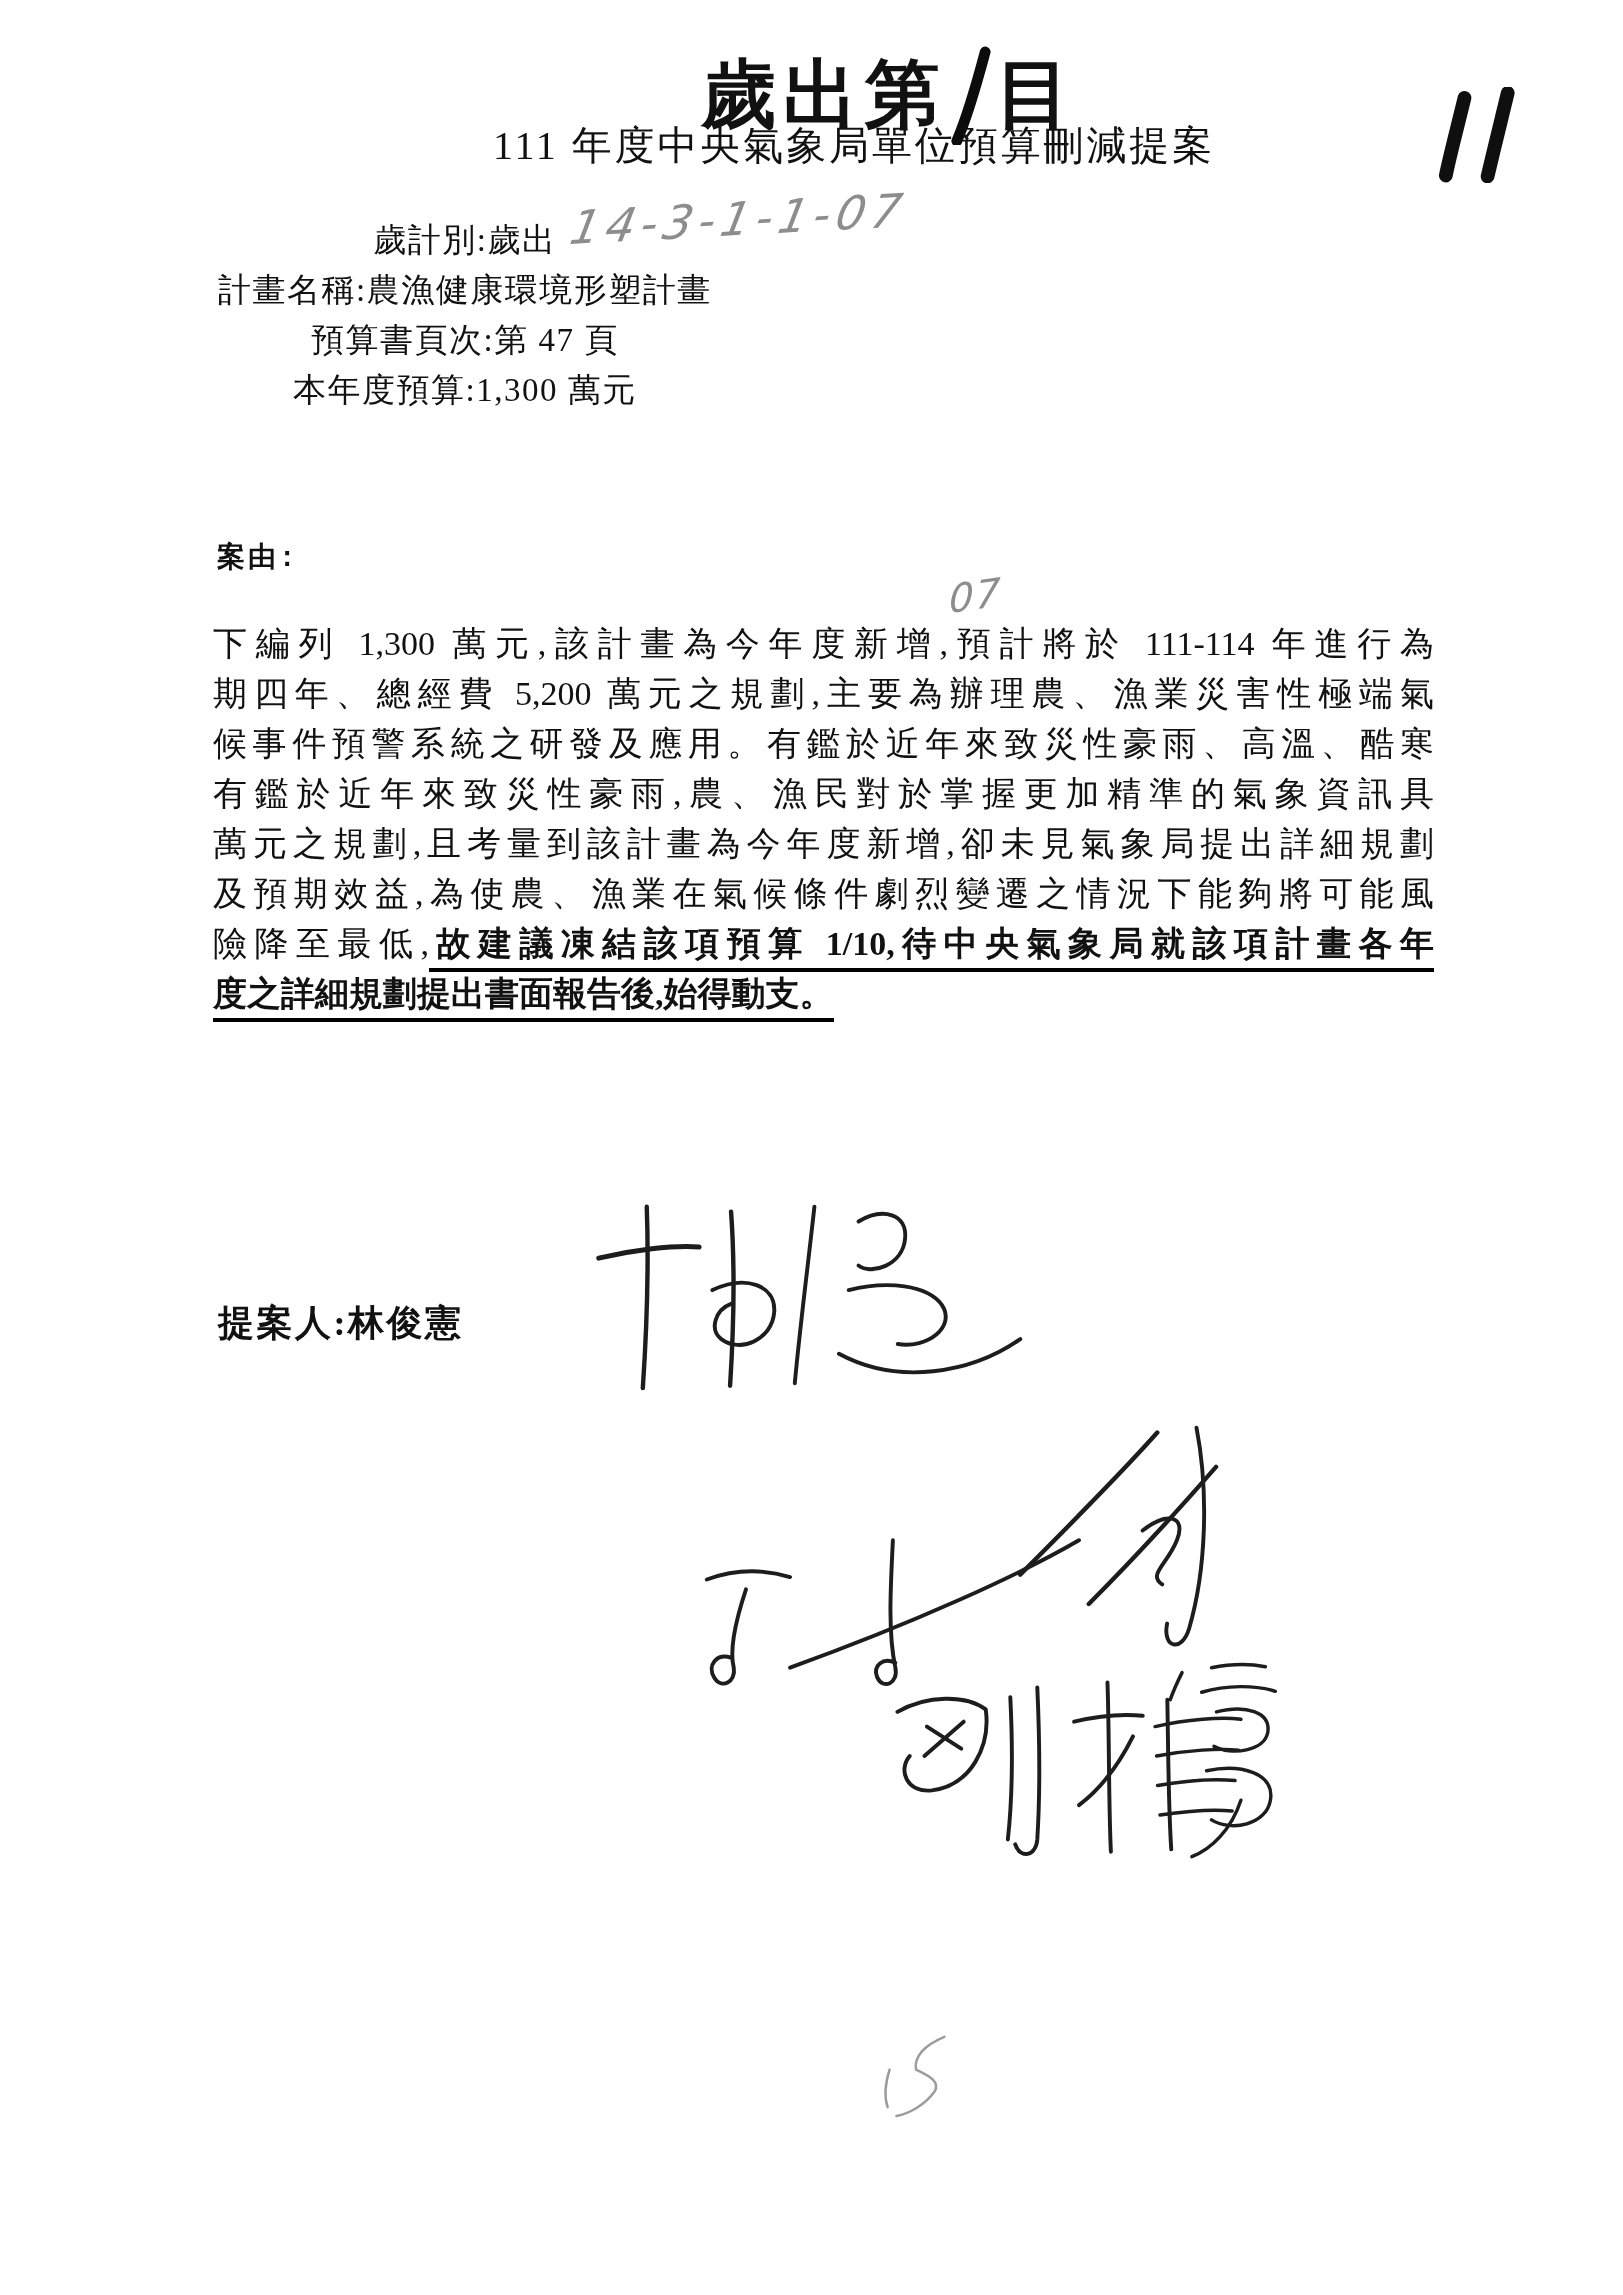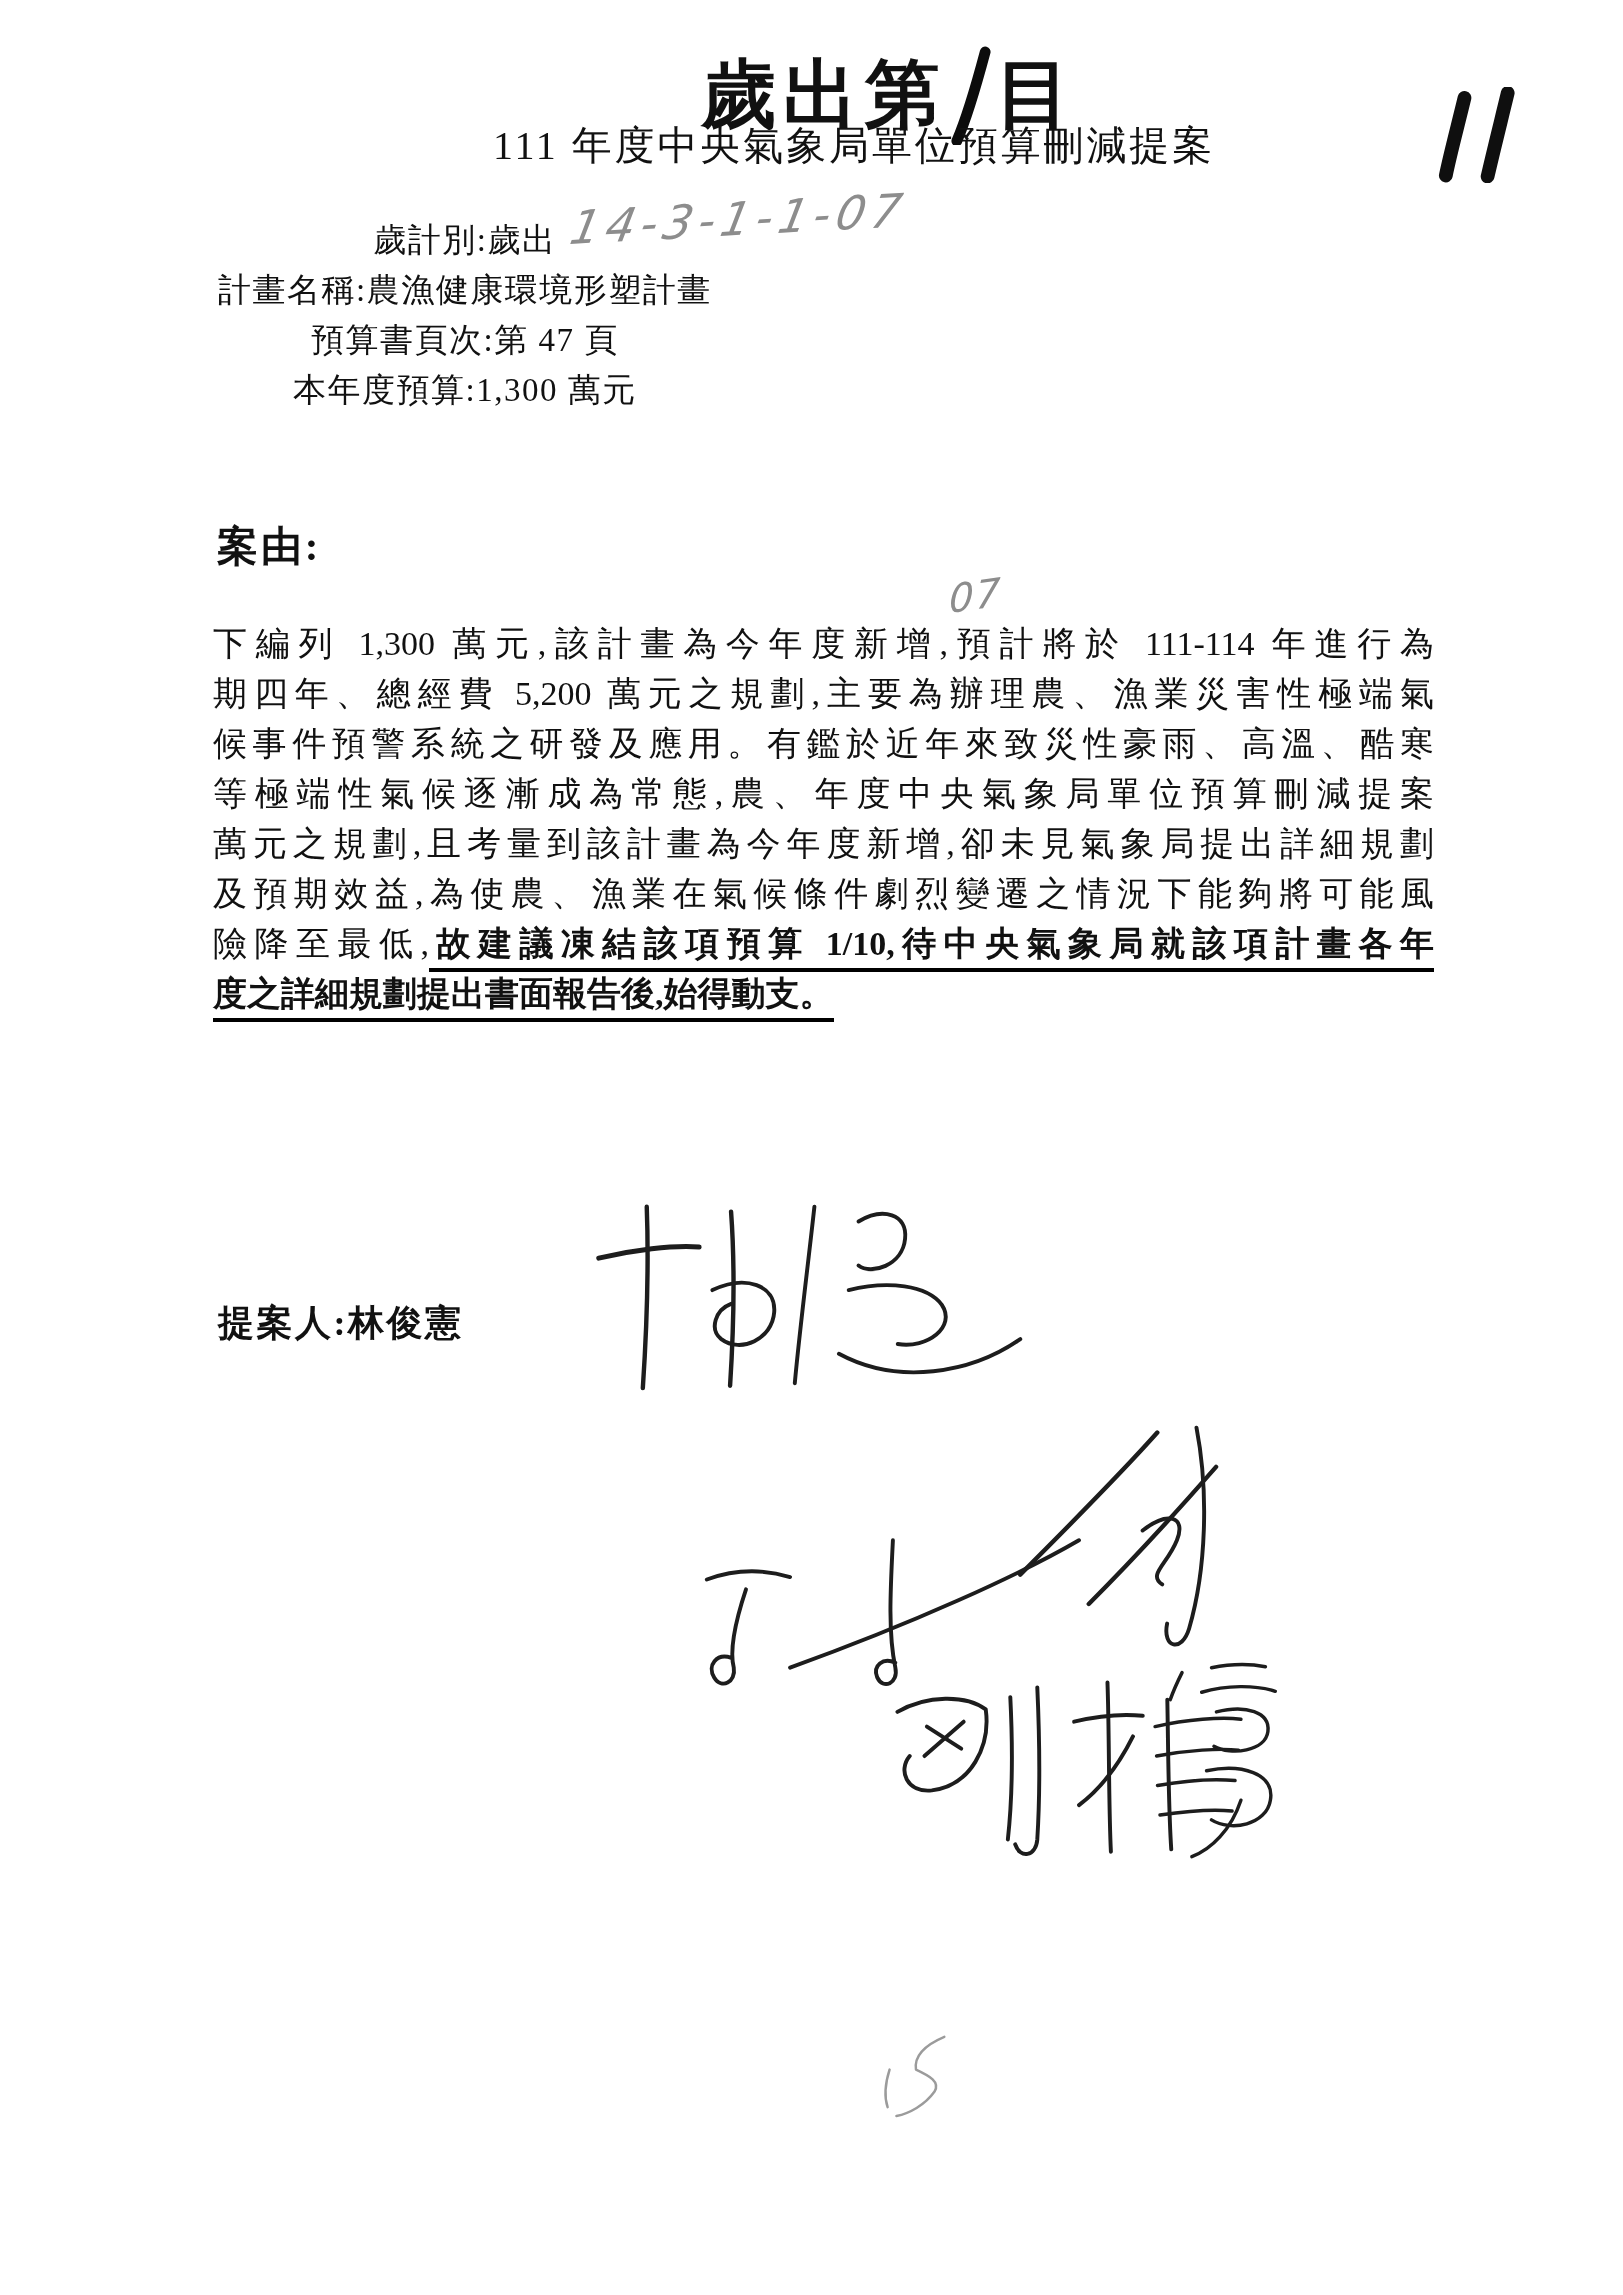--- a/index.html
+++ b/index.html
@@ -41,22 +41,22 @@
     position:absolute;left:949px;top:573px;
     font-size:39px;letter-spacing:2px;
     transform:rotate(-8deg) skewX(-10deg);
   }
   .hw-15{position:absolute;left:871px;top:2023px;}
   
   .info{position:absolute;left:218px;top:215px;font-size:33px;letter-spacing:1.5px;text-align:center;}
   .info-row{height:50px;line-height:50px;white-space:nowrap;}
   
   .case-heading{
-    position:absolute;left:217px;top:519px;
-    font-size:41px;font-weight:700;letter-spacing:2.9px;
+    position:absolute;left:217px;top:538px;
+    font-size:28px;font-weight:700;letter-spacing:2.9px;font-family:Liberation Mono, monospace;
   }
   .para{
     position:absolute;left:213px;top:619px;width:1221px;
     font-size:34px;line-height:50px;
   }
   .pline{
     width:1221px;
     text-align:justify;text-align-last:justify;
     white-space:nowrap;
   }
@@ -113,21 +113,21 @@
   </div>
 
   <div class="case-heading">案由:</div>
 
   <div class="pencil pencil-07">07</div>
 
   <div class="para">
     <div class="pline"><span>下編列 1,300 萬元,該計畫為今年度新增,預計將於 111-114 年進行為</span></div>
     <div class="pline"><span>期四年、總經費 5,200 萬元之規劃,主要為辦理農、漁業災害性極端氣</span></div>
     <div class="pline"><span>候事件預警系統之研發及應用。有鑑於近年來致災性豪雨、高溫、酷寒</span></div>
-    <div class="pline"><span>等極端性氣候逐漸成為常態,農、年度中央氣象局單位預算刪減提案</span></div>
+    <div class="pline"><span>有鑑於近年來致災性豪雨,農、漁民對於掌握更加精準的氣象資訊具</span></div>
     <div class="pline"><span>萬元之規劃,且考量到該計畫為今年度新增,卻未見氣象局提出詳細規劃</span></div>
     <div class="pline"><span>及預期效益,為使農、漁業在氣候條件劇烈變遷之情況下能夠將可能風</span></div>
     <div class="pline"><span>險降至最低,</span><span class="em">故建議凍結該項預算 1/10,待中央氣象局就該項計畫各年</span></div>
     <div class="pline last"><span class="em">度之詳細規劃提出書面報告後,始得動支。</span></div>
   </div>
 
   <div class="proposer">
     <span>提案人</span><span>:</span><span>林俊憲</span>
   </div>
 

